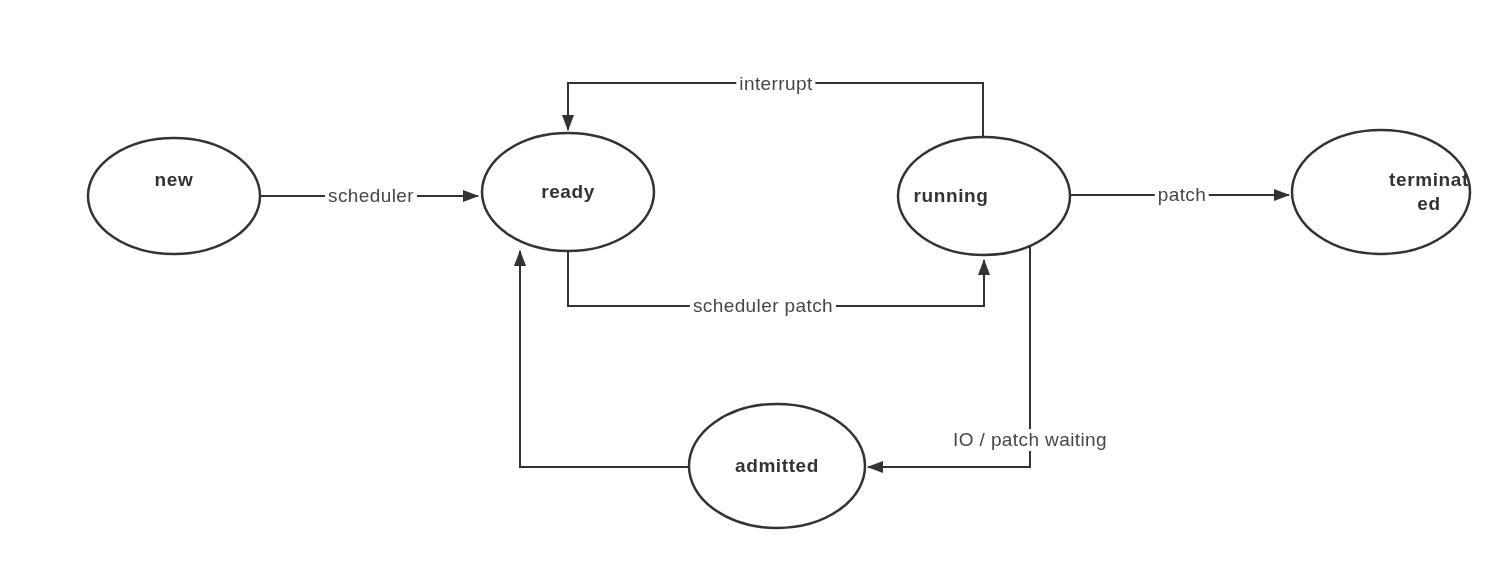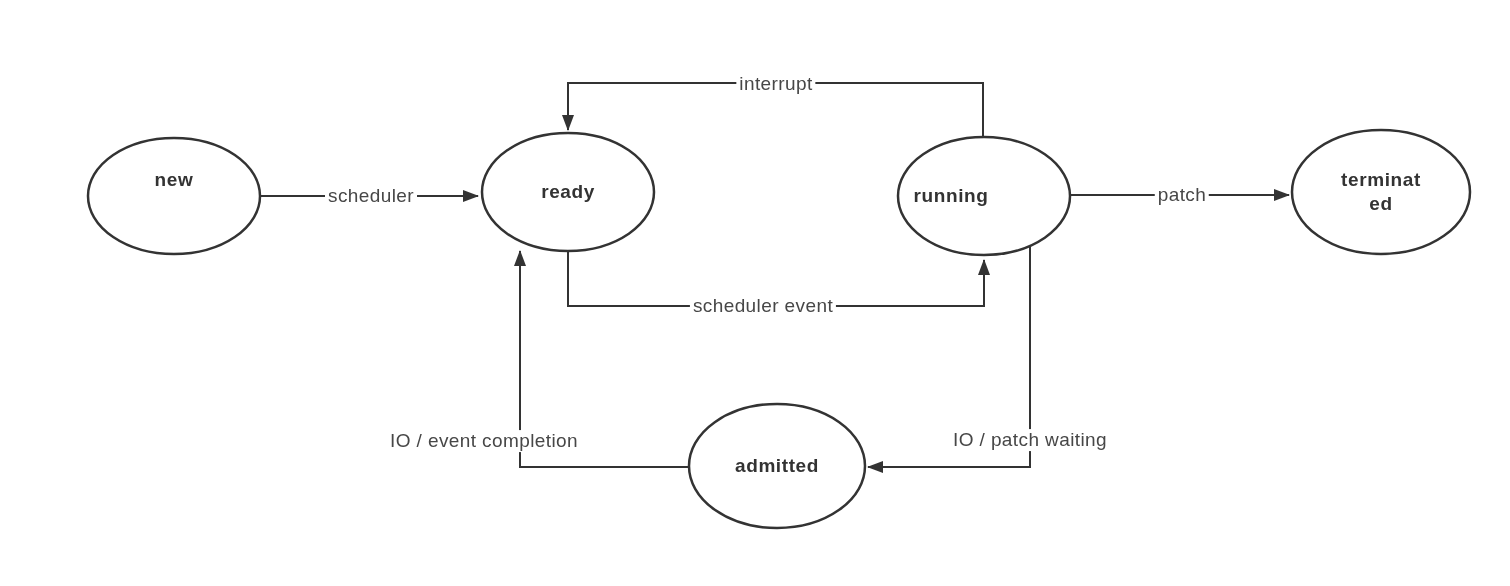--- a/index.html
+++ b/index.html
@@ -39,20 +39,21 @@
     font-weight: 700;
     font-size: 19px;
     letter-spacing: 0.6px;
     text-align: center;
   }
   .node-label.wrap {
     white-space: normal;
     width: 88px;
     overflow-wrap: anywhere;
     line-height: 1.25;
+    margin-left: 48px;
   }
 </style>
 </head>
 <body>
 
 <div class="canvas">
 
   <svg width="1510" height="586" viewBox="0 0 1510 586">
     <defs>
       <marker id="arrow" markerUnits="userSpaceOnUse" markerWidth="18" markerHeight="14" refX="15" refY="6" orient="auto">
@@ -79,18 +80,17 @@
   </svg>
 
   <div class="label node-label" style="left:174px; top:180px">new</div>
   <div class="label node-label" style="left:568px; top:192px">ready</div>
   <div class="label node-label" style="left:951px; top:196px">running</div>
   <div class="label node-label wrap" style="left:1381px; top:192px">terminated</div>
   <div class="label node-label" style="left:777px; top:466px">admitted</div>
 
   <div class="label edge-label" style="left:371px; top:196px">scheduler</div>
   <div class="label edge-label" style="left:776px; top:84px">interrupt</div>
-  <div class="label edge-label" style="left:763px; top:306px">scheduler event</div>
+  <div class="label edge-label" style="left:763px; top:306px">scheduler patch</div>
   <div class="label edge-label" style="left:1182px; top:195px">patch</div>
   <div class="label edge-label" style="left:1030px; top:440px">IO / patch waiting</div>
-  <div class="label edge-label" style="left:484px; top:441px">IO / event completion</div>
 
 </div>
 
 </body></html>

